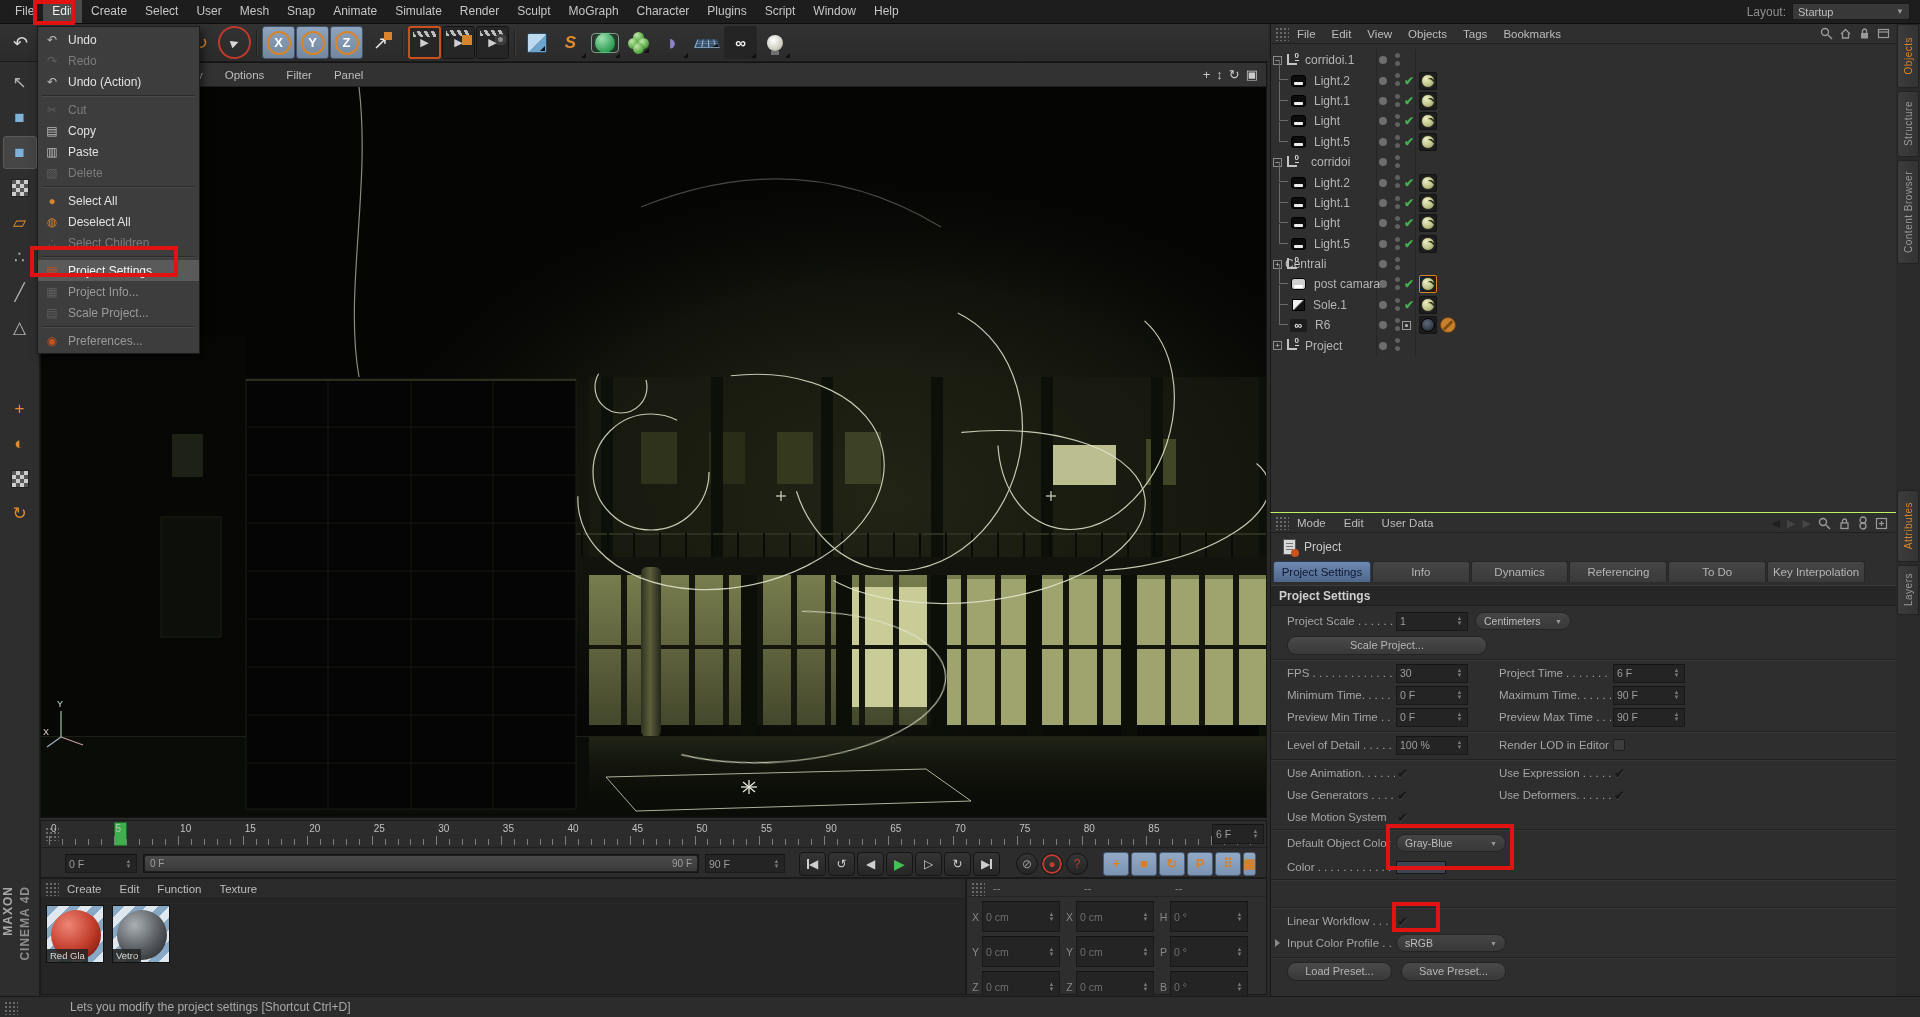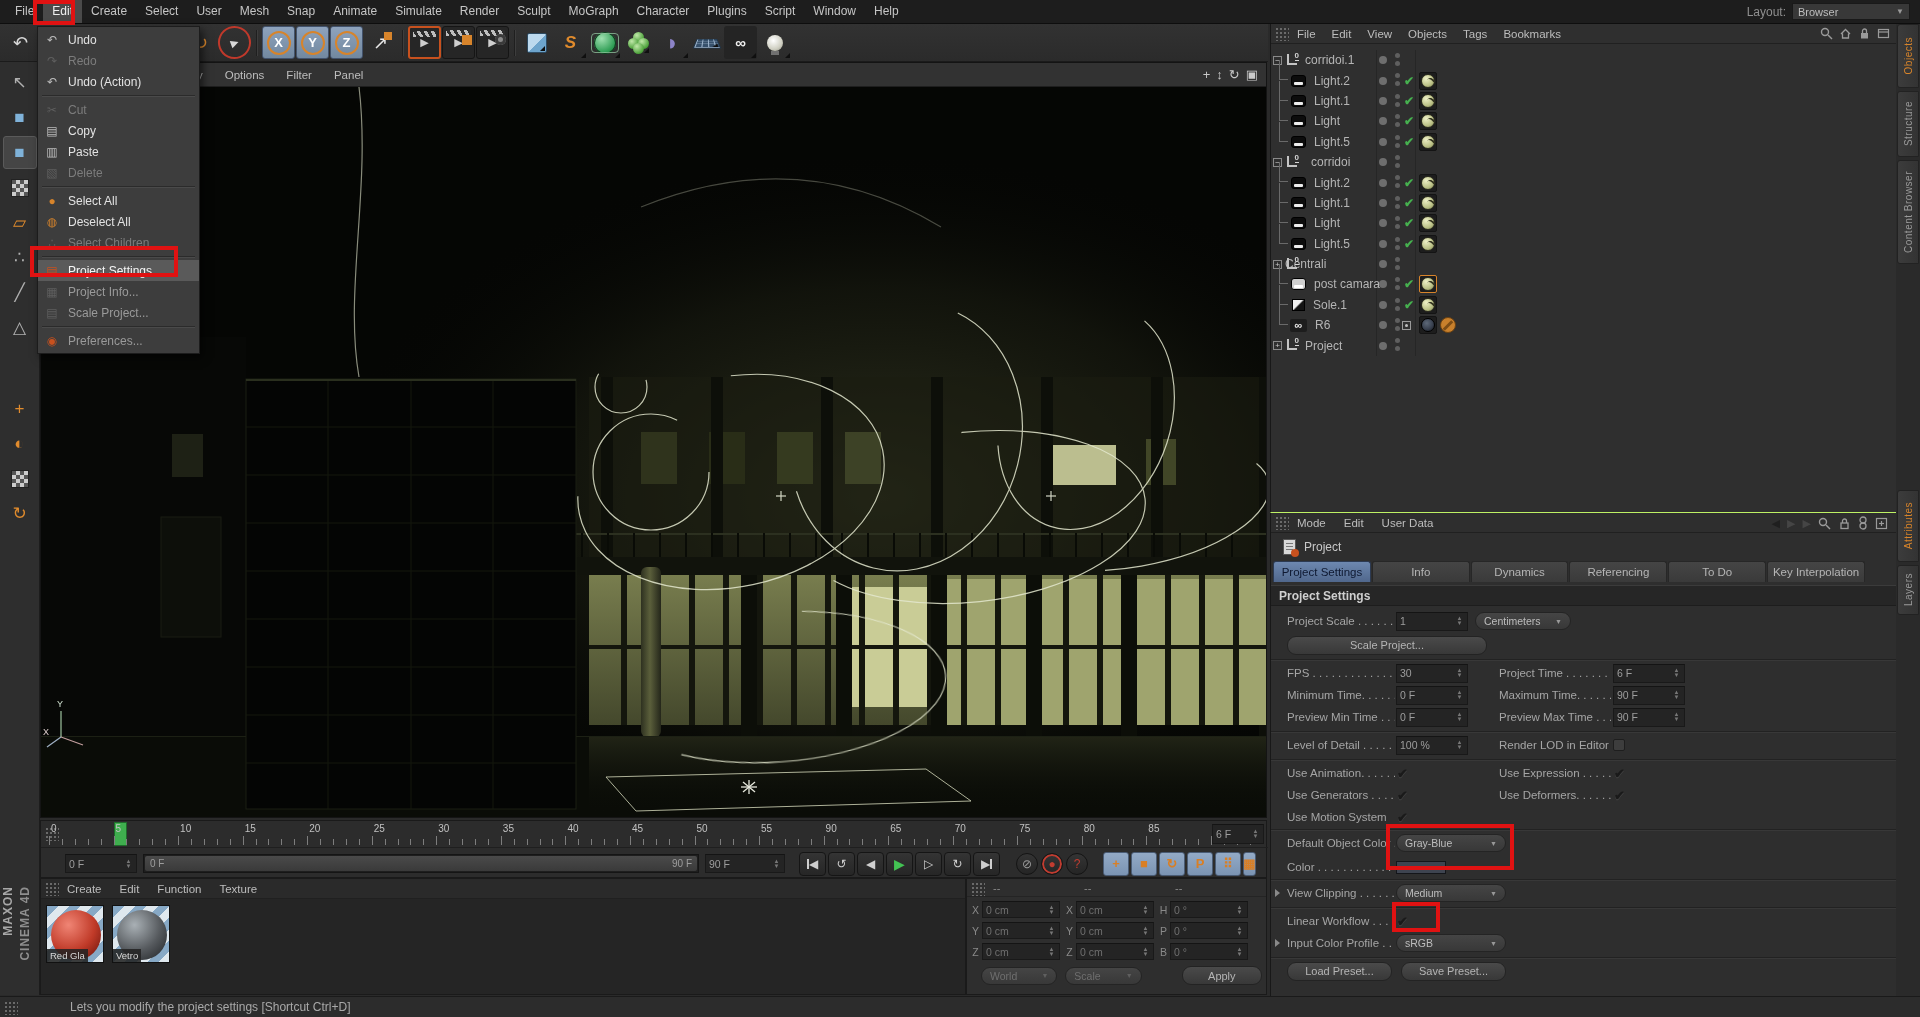--- a/index.html
+++ b/index.html
@@ -140,21 +140,21 @@
   .mat-label { position:absolute; left:0; bottom:0; background:rgba(35,35,35,.88); color:#d8d8d8;
      font-size:9.5px; padding:1px 3px; max-width:58px; white-space:nowrap; overflow:hidden; }
 
   #coords { left:966px; top:878px; width:301px; height:117px; background:#2e2e2e; border:1px solid #1a1a1a; }
   #coords .hdr { height:18px; display:flex; align-items:center; color:#8a8a8a; font-size:11px;
      position:relative; padding-left:26px; border-bottom:1px solid #242424; }
   #coords .hdr span { width:92px; }
   .co-grid { display:grid; grid-template-columns:94px 94px 104px; padding:4px 2px 0 4px; row-gap:4px; }
   .co-cell { display:flex; align-items:center; gap:2px; }
   .co-cell .ax { width:9px; color:#8a8a8a; font-size:10.5px; text-align:center; }
-  .co-cell .field { width:78px; height:17px; color:#6f6f6f; }
+  .co-cell .field { width:78px; height:31px; color:#6f6f6f; }
   .co-bottom { display:flex; gap:8px; padding:6px 4px 0 14px; align-items:center; }
   .dd { height:18px; background:linear-gradient(#454545,#383838); border:1px solid #242424;
      border-radius:9px; color:#bdbdbd; font-size:10.5px; display:flex; align-items:center;
      padding:0 8px; gap:6px; }
   .dd .arrow { margin-left:auto; font-size:7px; color:#999; }
   .dd.dim { color:#6f6f6f; } .dd.dim .arrow { color:#5f5f5f; }
   .pill { height:19px; background:linear-gradient(#4a4a4a,#383838); border:1px solid #232323;
      border-radius:9px; color:#b5b5b5; font-size:11px; display:flex; align-items:center;
      justify-content:center; padding:0 10px; }
 
@@ -296,21 +296,21 @@
       <div class="mb-item">Sculpt</div>
       <div class="mb-item">MoGraph</div>
       <div class="mb-item">Character</div>
       <div class="mb-item">Plugins</div>
       <div class="mb-item">Script</div>
       <div class="mb-item">Window</div>
       <div class="mb-item">Help</div>
       <div id="layoutbox">
         <span id="layout-label">Layout:</span>
         <div id="layout-select">
-          <span>Browser</span>
+          <span>Startup</span>
           <span class="arrow">▼</span>
         </div>
       </div>
     </div>
 
   <div id="toolbar" class="abs">
       <div class="tool">
         <span class="i-gold" style="display: flex; align-items: center; justify-content: center;">↶</span>
       </div>
       <div class="tool">
@@ -1255,28 +1255,20 @@
       <div class="dd am-dd">
           <span>Gray-Blue</span>
           <span class="arrow">▼</span>
         </div>
     </div>
     <div class="am-row" style="top:344px">
       <span class="am-label">Color . . . . . . . . . . . .</span>
       <div class="am-swatch"></div>
     </div>
     <div class="am-sep" style="top:366px"></div>
-    <div class="am-row" style="top:370px">
-      <span class="am-expander"></span>
-      <span class="am-label">View Clipping . . . . . .</span>
-      <div class="dd am-dd">
-          <span>Medium</span>
-          <span class="arrow">▼</span>
-        </div>
-    </div>
     <div class="am-sep" style="top:394px"></div>
     <div class="am-row" style="top:398px">
       <span class="am-label">Linear Workflow . . . .</span>
       <span class="am-check">✔</span>
     </div>
     <div class="am-row" style="top:420px">
       <span class="am-expander"></span>
       <span class="am-label">Input Color Profile . .</span>
       <div class="dd am-dd">
           <span>sRGB</span>

